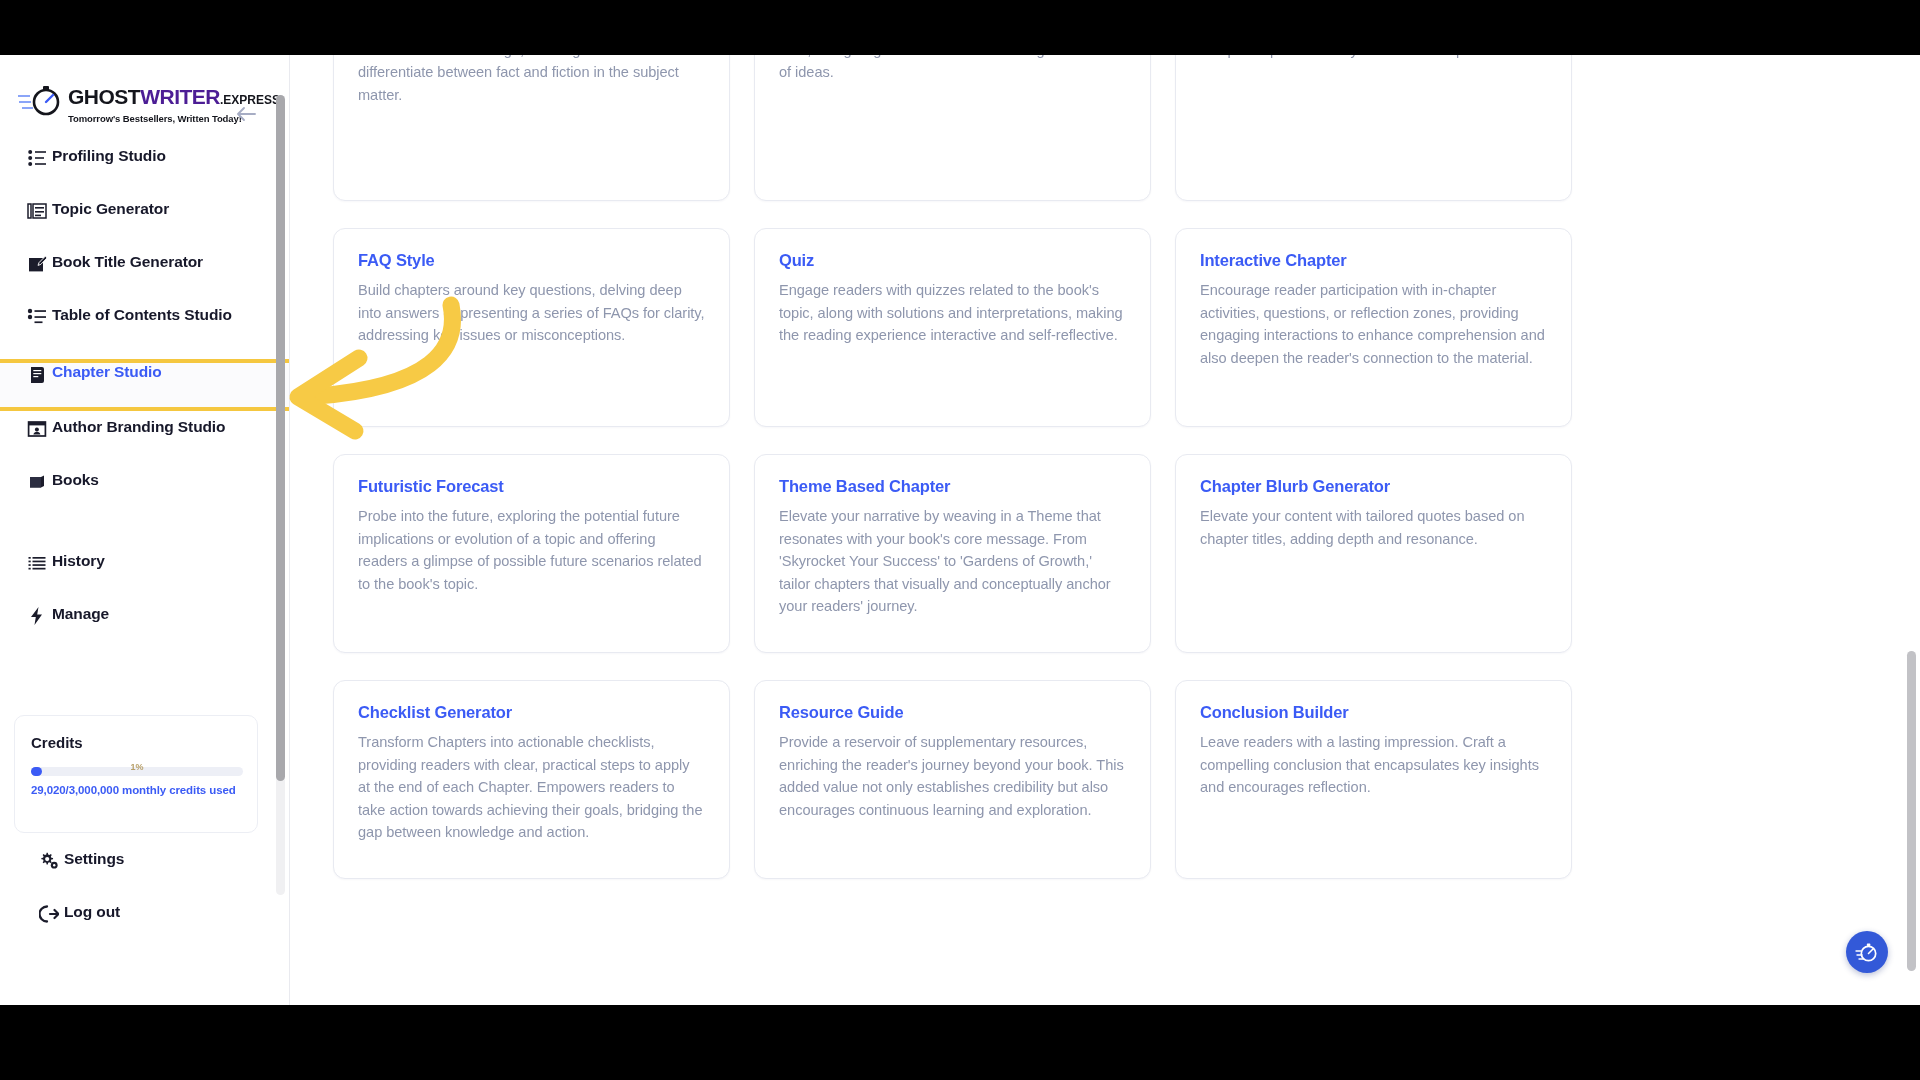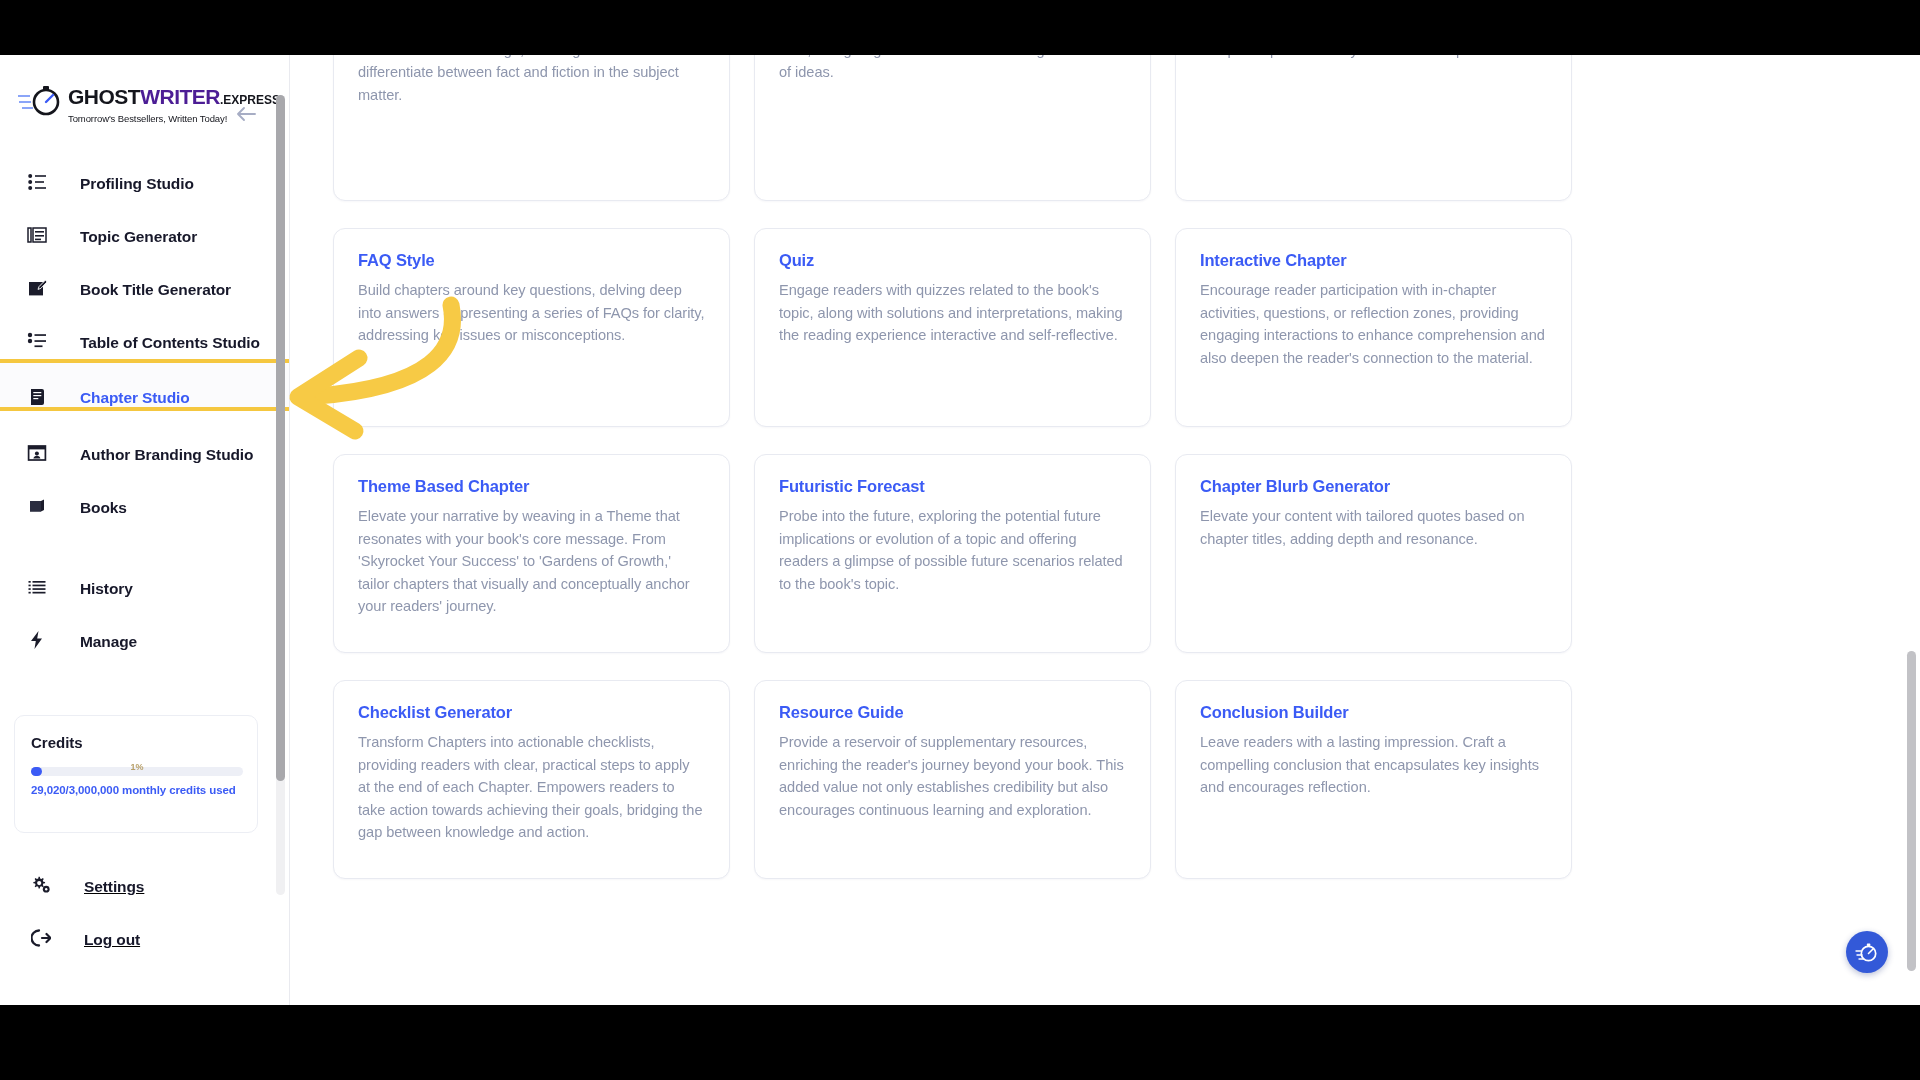--- a/index.html
+++ b/index.html
@@ -35,39 +35,39 @@
   }
   .logo-text {
     font-weight: 800; letter-spacing: -0.5px;
     font-size: 21px; line-height: 22px;
     white-space: nowrap;
   }
   .logo-ghost { color: #14151c; margin-top: 9px; }
   .logo-writer { color: #4c1d95; }
   .logo-express { color: #14151c; font-size: 12px; font-weight: 800; letter-spacing: 0; }
   .logo-tag {
-    font-size: 9.5px; color: #14151c; font-weight: 400;
+    font-size: 9.5px; color: #14151c; font-weight: 700;
     margin-top: 2px; letter-spacing: -0.1px; white-space: nowrap;
   }
   .logo-mark {
     position: absolute; left: -4px; top: 2px; width: 46px; height: 34px;
   }
 
   .collapse-btn {
     position: absolute; right: 30px; top: 48px;
     width: 26px; height: 22px;
     display: flex; align-items: center; justify-content: center;
     cursor: pointer;
   }
 
   .nav { position: absolute; left: 0; top: 92px; width: 289px; }
   .nav-item {
-    display: flex; align-items: flex-end;
+    display: flex; align-items: flex-start;
     height: 46px; padding-left: 26px;
-    gap: 32px; cursor: pointer;
+    gap: 4px; cursor: pointer;
     margin-bottom: 7px;
   }
   .nav-item .nav-ico {
     width: 22px; height: 22px; flex: 0 0 22px;
     display: flex; align-items: center; justify-content: center;
     color: #1b1c2b;
   }
   .nav-item .nav-label {
     font-size: 15.5px; font-weight: 700; color: #17182a;
     white-space: nowrap; letter-spacing: -0.1px;
@@ -102,21 +102,21 @@
   }
   .credits-pct {
     position: absolute; left: 50%; transform: translateX(-50%);
     top: -5px; font-size: 9px; font-weight: 700; color: #b8a06a;
   }
   .credits-used {
     margin-top: 8px; font-size: 11.5px; font-weight: 700;
     color: #3b5bf5; letter-spacing: -0.1px; white-space: nowrap;
   }
 
-  .bottom-nav { position: absolute; left: 4px; top: 795px; width: 289px; text-decoration: underline; }
+  .bottom-nav { position: absolute; left: 12px; top: 795px; width: 289px; }
 
   
   .side-scrollbar {
     position: absolute; right: 4px; top: 40px;
     width: 9px; height: 800px;
     background: #f0f0f2; border-radius: 5px;
   }
   .side-scrollbar .thumb {
     position: absolute; left: 0; top: 0;
     width: 9px; height: 686px;
@@ -387,26 +387,26 @@
           </div>
           <div class="card h2">
             <div class="card-title">Quiz</div>
             <div class="card-desc">Engage readers with quizzes related to the book's topic, along with solutions and interpretations, making the reading experience interactive and self-reflective.</div>
           </div>
           <div class="card h2">
             <div class="card-title">Interactive Chapter</div>
             <div class="card-desc">Encourage reader participation with in-chapter activities, questions, or reflection zones, providing engaging interactions to enhance comprehension and also deepen the reader's connection to the material.</div>
           </div>
           <div class="card h3">
+            <div class="card-title">Futuristic Forecast</div>
+            <div class="card-desc">Probe into the future, exploring the potential future implications or evolution of a topic and offering readers a glimpse of possible future scenarios related to the book's topic.</div>
+          </div>
+          <div class="card h3">
             <div class="card-title">Theme Based Chapter</div>
             <div class="card-desc">Elevate your narrative by weaving in a Theme that resonates with your book's core message. From 'Skyrocket Your Success' to 'Gardens of Growth,' tailor chapters that visually and conceptually anchor your readers' journey.</div>
-          </div>
-          <div class="card h3">
-            <div class="card-title">Futuristic Forecast</div>
-            <div class="card-desc">Probe into the future, exploring the potential future implications or evolution of a topic and offering readers a glimpse of possible future scenarios related to the book's topic.</div>
           </div>
           <div class="card h3">
             <div class="card-title">Chapter Blurb Generator</div>
             <div class="card-desc">Elevate your content with tailored quotes based on chapter titles, adding depth and resonance.</div>
           </div>
           <div class="card h4">
             <div class="card-title">Checklist Generator</div>
             <div class="card-desc">Transform Chapters into actionable checklists, providing readers with clear, practical steps to apply at the end of each Chapter. Empowers readers to take action towards achieving their goals, bridging the gap between knowledge and action.</div>
           </div>
           <div class="card h4">

